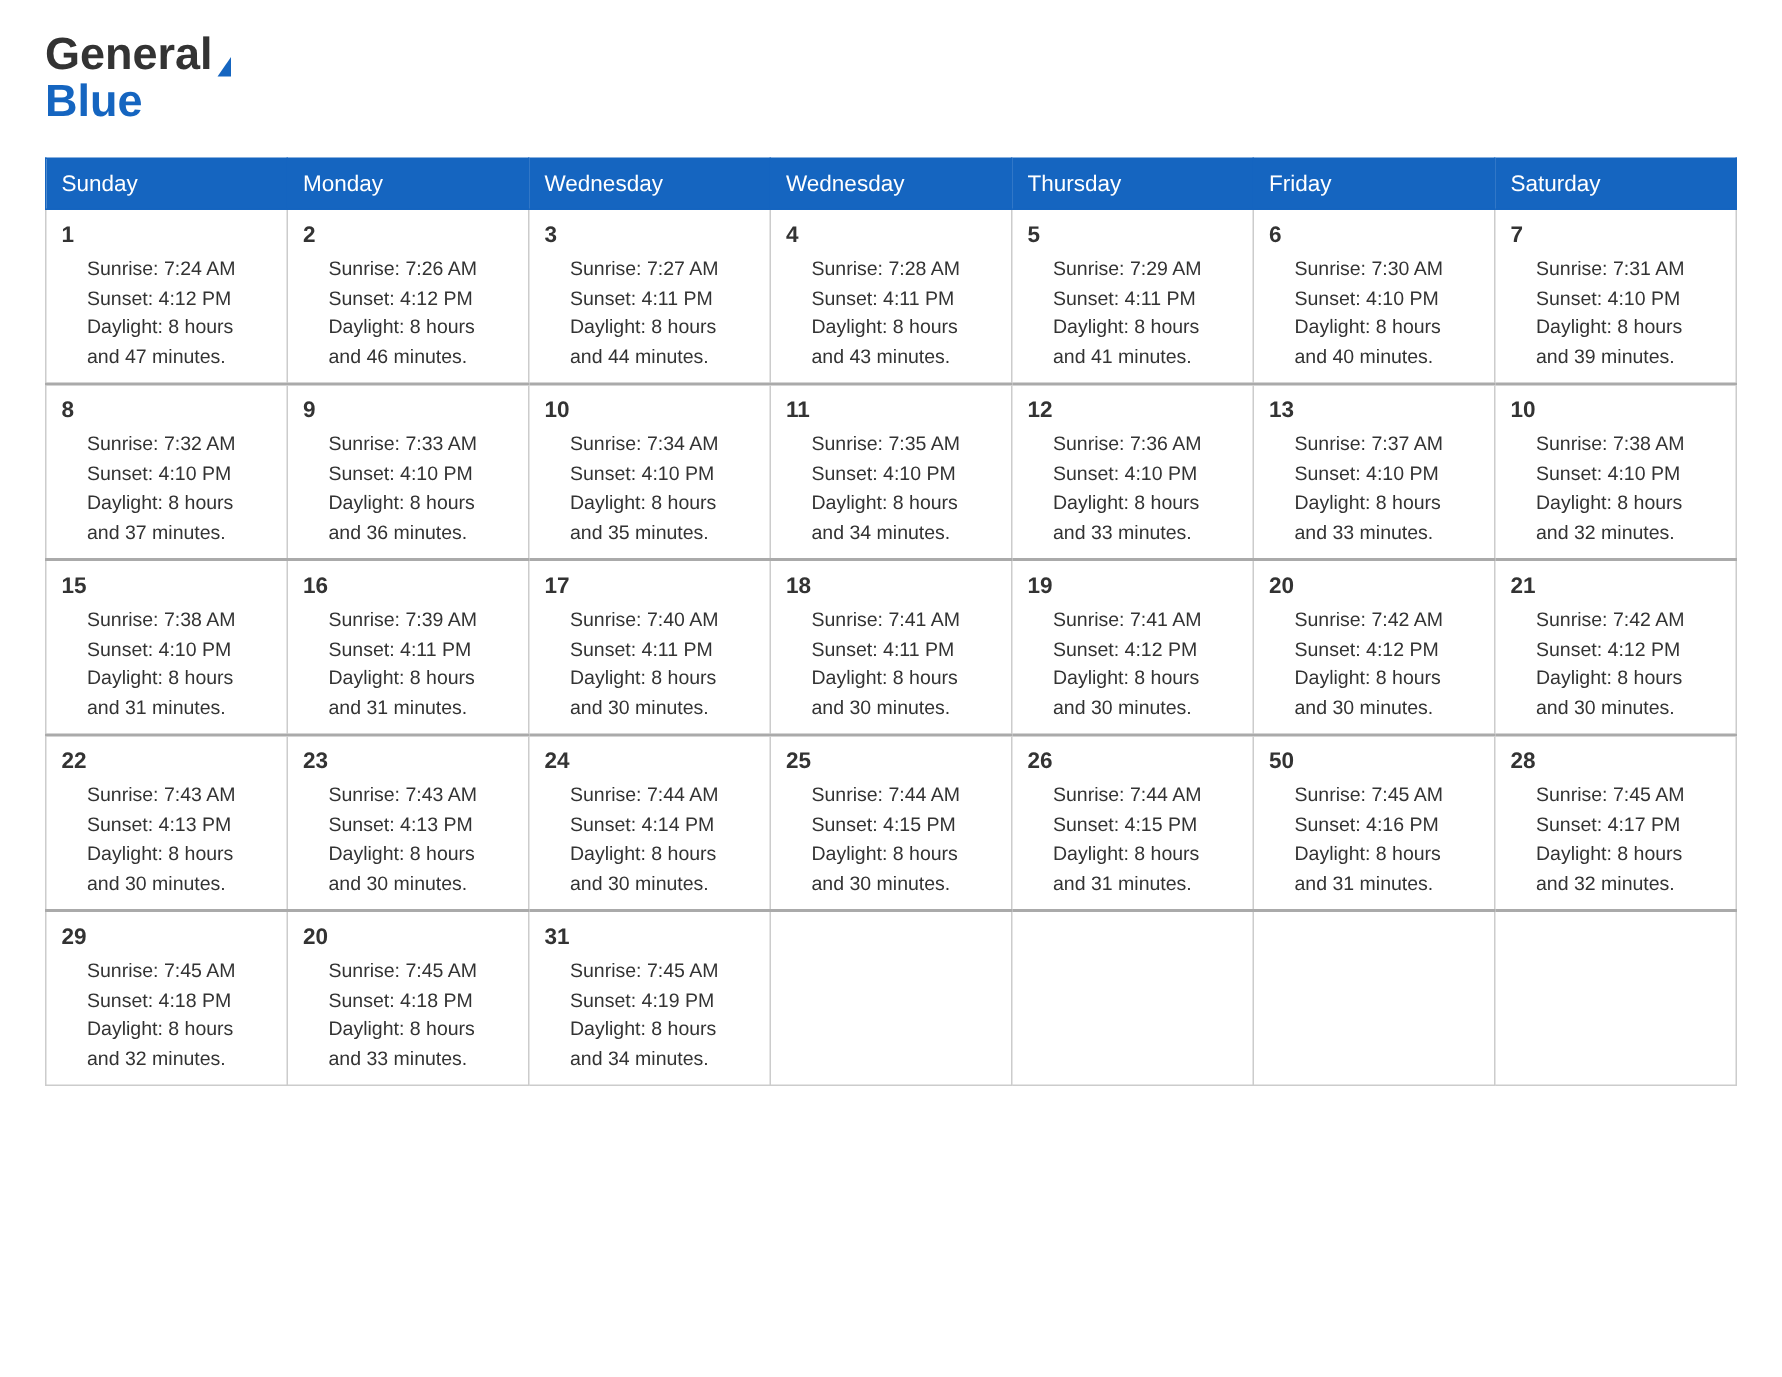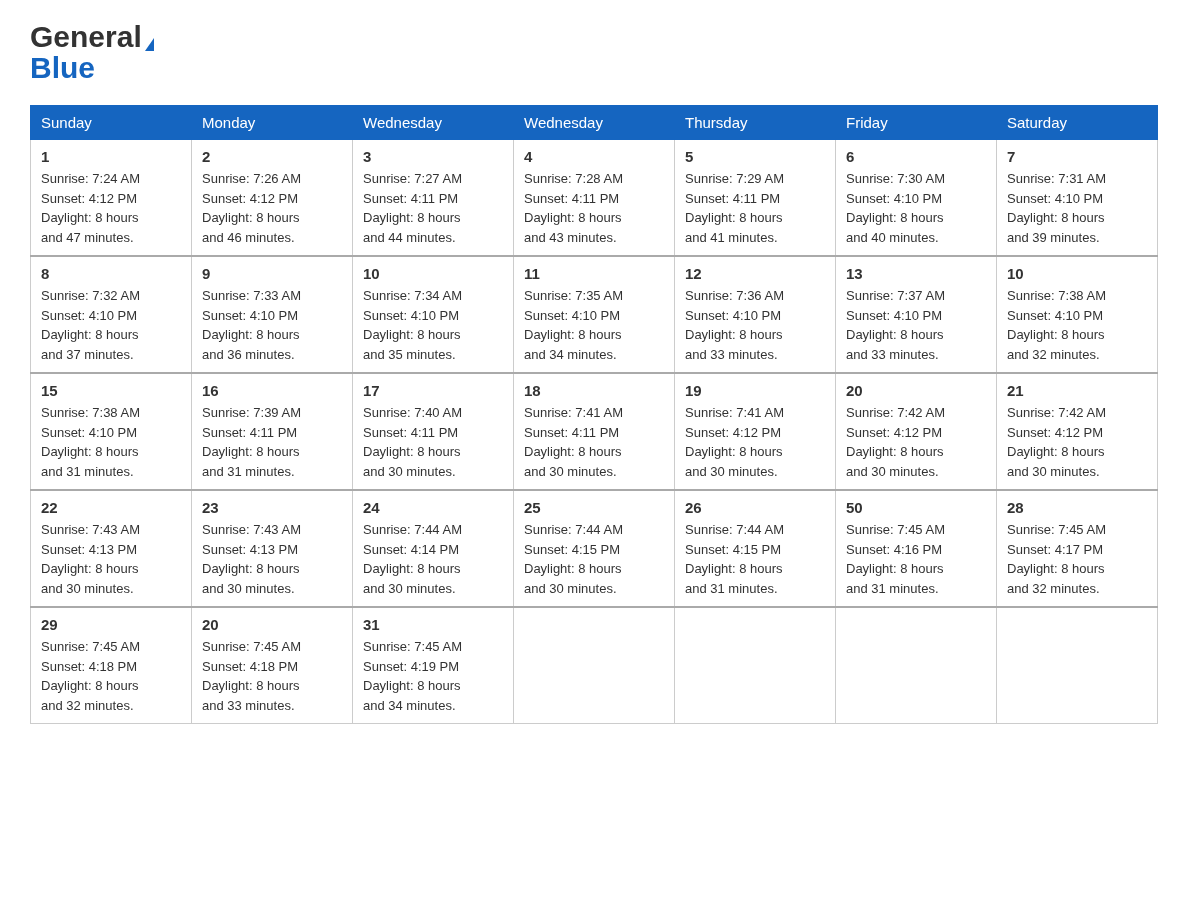--- a/index.html
+++ b/index.html
@@ -65,20 +65,21 @@
     }
     .day-num {
       font-size: 15px;
       font-weight: bold;
       display: block;
       margin-bottom: 4px;
     }
     .day-info {
       font-size: 13px;
       line-height: 1.5;
+      margin-left: 17px;
     }
     .empty-cell {
       background: #fff;
     }
   </style>
 </head>
 <body>
 
 <div class="header">
   <div class="logo">

